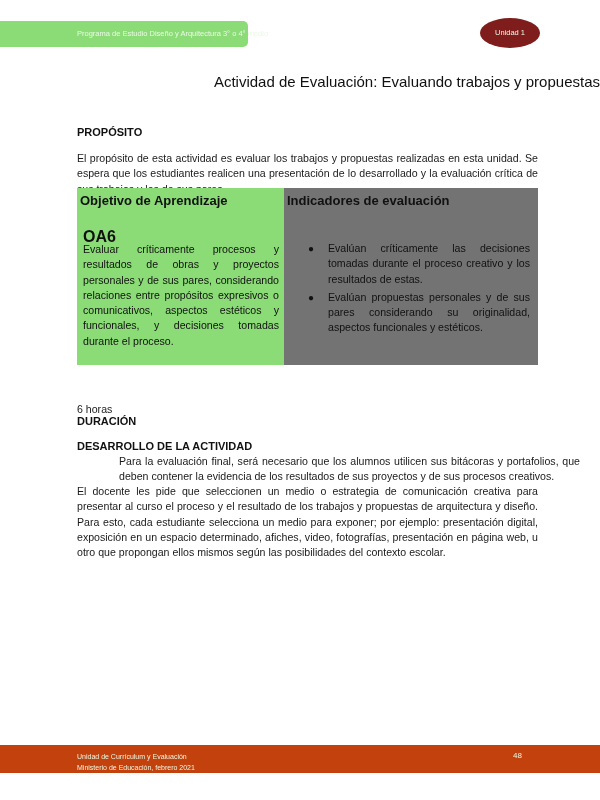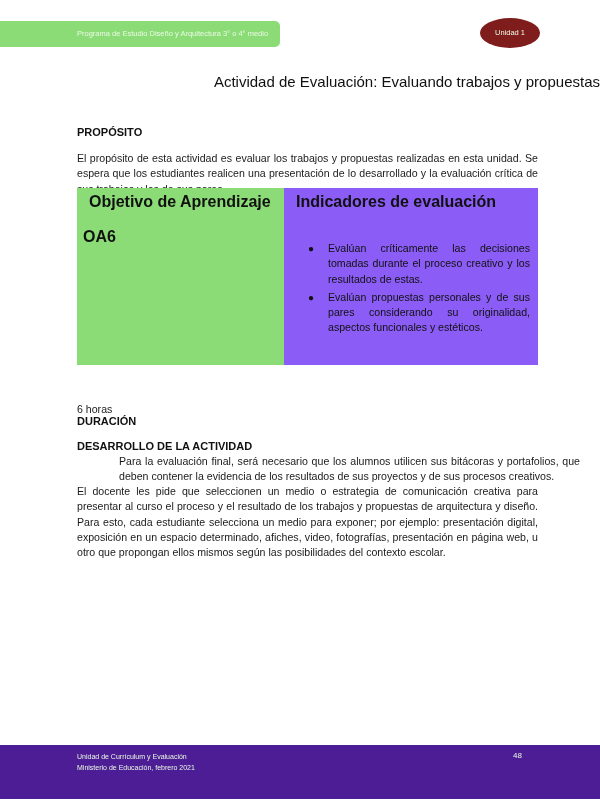--- a/index.html
+++ b/index.html
@@ -1,36 +1,36 @@
 <!DOCTYPE html>
 <html><head>
 <meta charset="utf-8">
 <style>
   html, body { margin:0; padding:0; }
   body { width:600px; height:800px; background:#ffffff; position:relative; overflow:hidden;
          font-family:"Liberation Sans", "DejaVu Sans", sans-serif; color:#1a1a1a; }
-  .hdr-bar { position:absolute; left:0; top:21px; width:280px; height:26px; background:#8bdc76;
+  .hdr-bar { position:absolute; left:0; top:21px; width:248px; height:26px; background:#8bdc76;
              border-radius:0 5px 5px 0; }
   .hdr-bar span { position:absolute; left:77px; top:8px; font-size:7.5px; color:#eaf9e4; white-space:nowrap; }
   .unit-pill { position:absolute; left:480px; top:18px; width:60px; height:30px; background:#7f1d1d;
                border-radius:50%; }
   .unit-pill span { position:absolute; left:0; right:0; top:10px; text-align:center; font-size:7.5px; color:#eaf9e4; }
   .title { position:absolute; left:0; right:0; top:73px; text-align:right; font-size:15px; color:#111; }
   .sec-h { position:absolute; left:77px; font-size:11px; font-weight:bold; color:#111; }
   .para { position:absolute; left:77px; width:461px; font-size:10.6px; line-height:15.3px; text-align:justify; color:#1a1a1a; }
   .table { position:absolute; left:77px; top:188px; width:461px; height:177px; display:flex; }
   .col-l { width:207px; background:#8bdc76; position:relative; }
-  .col-r { flex:1; background:#8b5cf6; position:relative;padding-left:12px; }
-  .th { position:absolute; left:12px; top:5px; font-size:16px; font-weight:bold; color:#111; }
+  .col-r { flex:1; background:#737373; position:relative;padding-left:12px; }
+  .th { position:absolute; left:3px; top:5px; font-size:13px; font-weight:bold; color:#111; }
   .oa-code { position:absolute; left:6px; top:40px; font-size:16px; font-weight:bold; color:#111; }
   .oa-text { position:absolute; left:6px; top:54px; width:196px; font-size:10.6px; line-height:15.3px; text-align:justify; color:#111; }
   .bullets { position:absolute; left:24px; top:53px; width:222px; margin:0; padding:0; list-style:none; }
   .bullets li { position:relative; padding-left:20px; font-size:10.6px; line-height:15.3px; text-align:justify; color:#111; margin-bottom:3px; }
   .bullets li .dot { position:absolute; left:0; top:0; font-size:10px; }
-  .footer { position:absolute; left:0; top:745px; width:600px; height:54px; background:#4c1d95; }
+  .footer { position:absolute; left:0; top:745px; width:600px; height:28px; background:#c2410c; }
   .footer .l1 { position:absolute; left:77px; top:8px; font-size:7px; color:#eaf9e4; }
   .footer .l2 { position:absolute; left:77px; top:19px; font-size:7px; color:#eaf9e4; }
   .footer .pg { position:absolute; left:513px; top:6px; font-size:8px; color:#eaf9e4; }
 </style>
 </head>
 <body>
 
 <div class="hdr-bar">
   <span>Programa de Estudio Diseño y Arquitectura 3° o 4° medio</span>
 </div>
@@ -40,20 +40,21 @@
 
 <div class="title">Actividad de Evaluación: Evaluando trabajos y propuestas</div>
 
 <div class="sec-h" style="top:101px;margin-top:25px;">PROPÓSITO</div>
 <div class="para" style="top:123px;margin-top:28px;">El propósito de esta actividad es evaluar los trabajos y propuestas realizadas en esta unidad. Se espera que los estudiantes realicen una presentación de lo desarrollado y la evaluación crítica de sus trabajos y los de sus pares.</div>
 
 <div class="table">
   <div class="col-l">
     <div class="th">Objetivo de Aprendizaje</div>
     <div class="oa-code">OA6</div>
+    <div class="oa-text">Evaluar críticamente procesos y resultados de obras y proyectos personales y de sus pares, considerando relaciones entre propósitos expresivos o comunicativos, aspectos estéticos y funcionales, y decisiones tomadas durante el proceso.</div>
   </div>
   <div class="col-r">
     <div class="th">Indicadores de evaluación</div>
     <ul class="bullets">
       <li>
         <span class="dot">●</span>
         <span>Evalúan críticamente las decisiones tomadas durante el proceso creativo y los resultados de estas.</span>
       </li>
       <li>
         <span class="dot">●</span>

